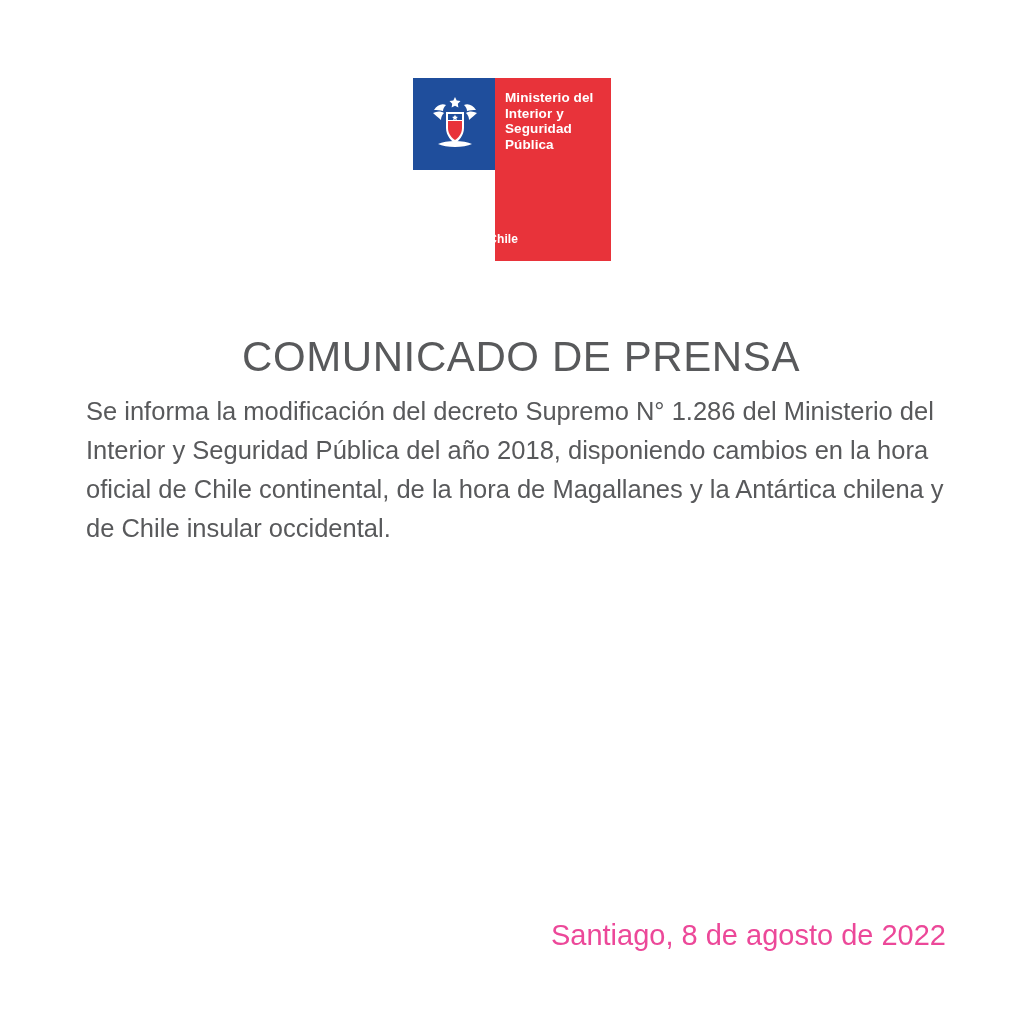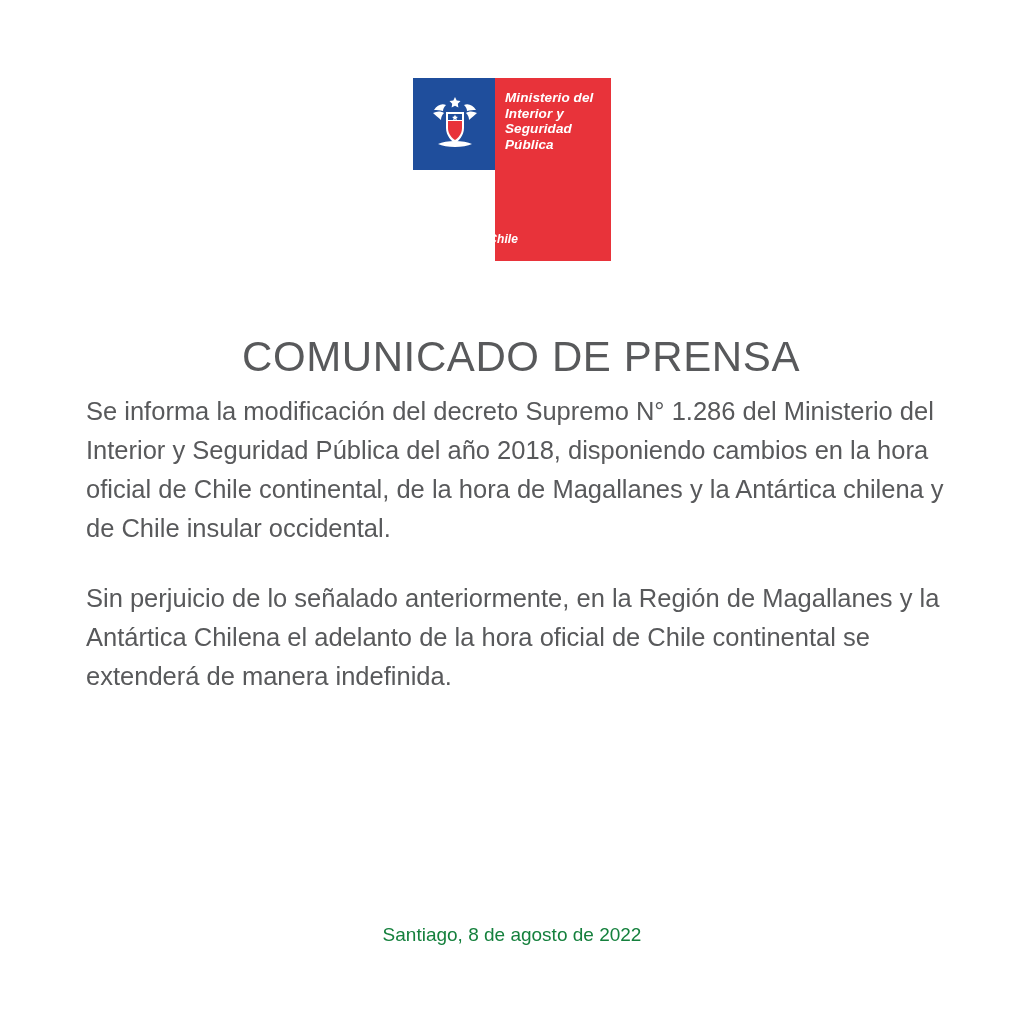--- a/index.html
+++ b/index.html
@@ -29,21 +29,20 @@
     left: 50%;
     transform: translateX(-50%);
     width: 198px;
     height: 183px;
   }
   .logo {
     position: relative;
     width: 198px;
     height: 183px;
     display: block;
-    font-style: italic;
   }
   .logo-blue {
     position: absolute;
     left: 0;
     top: 0;
     width: 82px;
     height: 92px;
     background: #1f4e9c;
   }
   .logo-white {
@@ -130,24 +129,24 @@
   }
   .para:last-of-type {
     margin-bottom: 0;
   }
 
   .signoff {
     position: absolute;
     top: 918px;
     left: 78px;
     width: 868px;
-    text-align: center;
-    font-size: 19px;
+    text-align: right;
+    font-size: 29px;
     line-height: 34px;
-    color: #15803d;
+    color: #ec4899;
   }
 </style>
 </head>
 <body>
 
 <div class="page">
 
   <div class="logo-wrap">
     <div class="logo">
       <div class="logo-red"></div>
@@ -183,18 +182,17 @@
 
       <div class="ministry-text">Ministerio del Interior y Seguridad Pública</div>
       <div class="gob-text">Gobierno de Chile</div>
     </div>
   </div>
 
   <h1 class="headline">COMUNICADO DE PRENSA</h1>
 
   <div class="body-copy">
     <p class="para">Se informa la modificación del decreto Supremo N° 1.286 del Ministerio del Interior y Seguridad Pública del año 2018, disponiendo cambios en la hora oficial de Chile continental, de la hora de Magallanes y la Antártica chilena y de Chile insular occidental.</p>
-    <p class="para">Sin perjuicio de lo señalado anteriormente, en la Región de Magallanes y la Antártica Chilena el adelanto de la hora oficial de Chile continental se extenderá de manera indefinida.</p>
   </div>
 
   <div class="signoff">Santiago, 8 de agosto de 2022</div>
 
 </div>
 
 </body></html>

